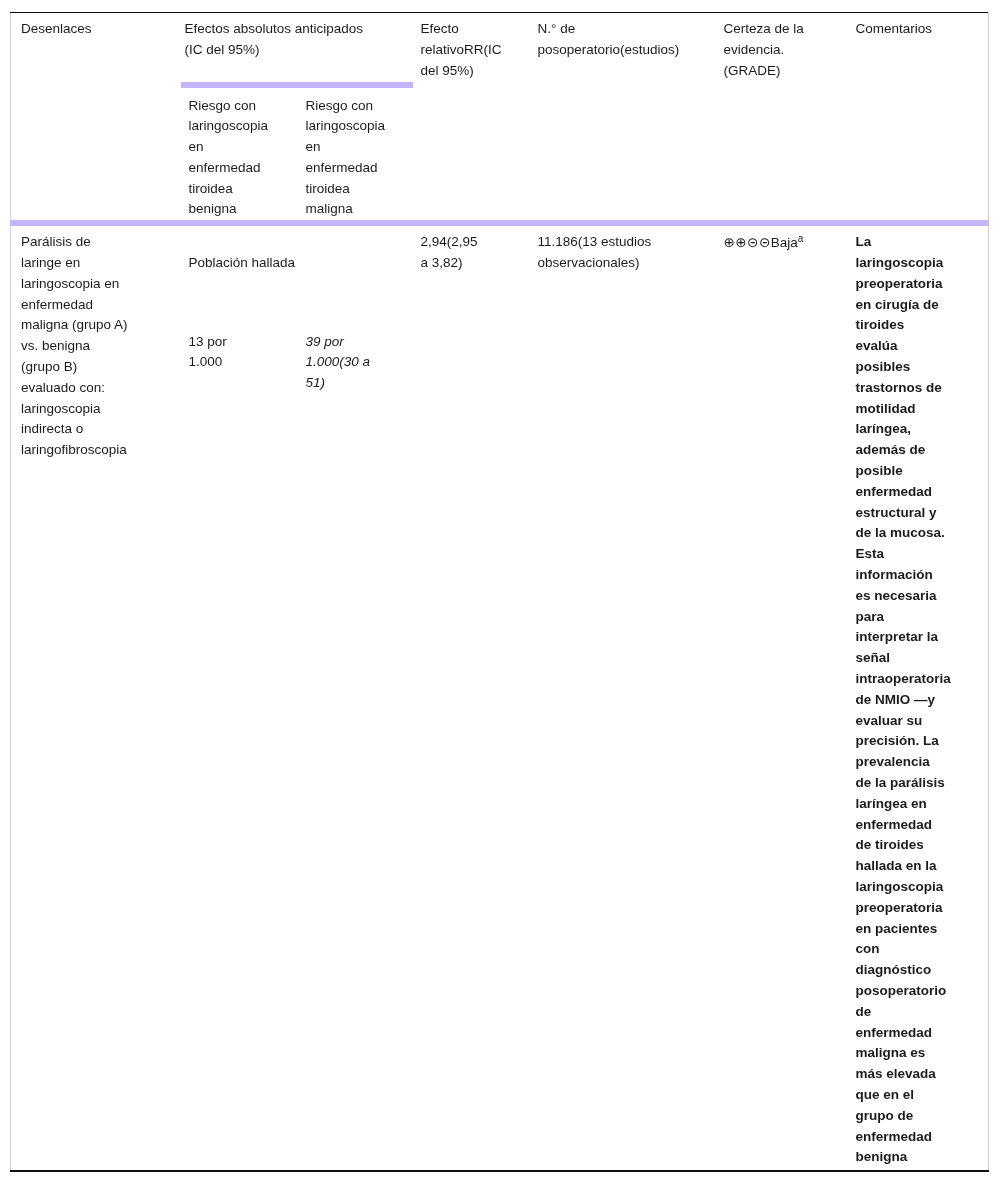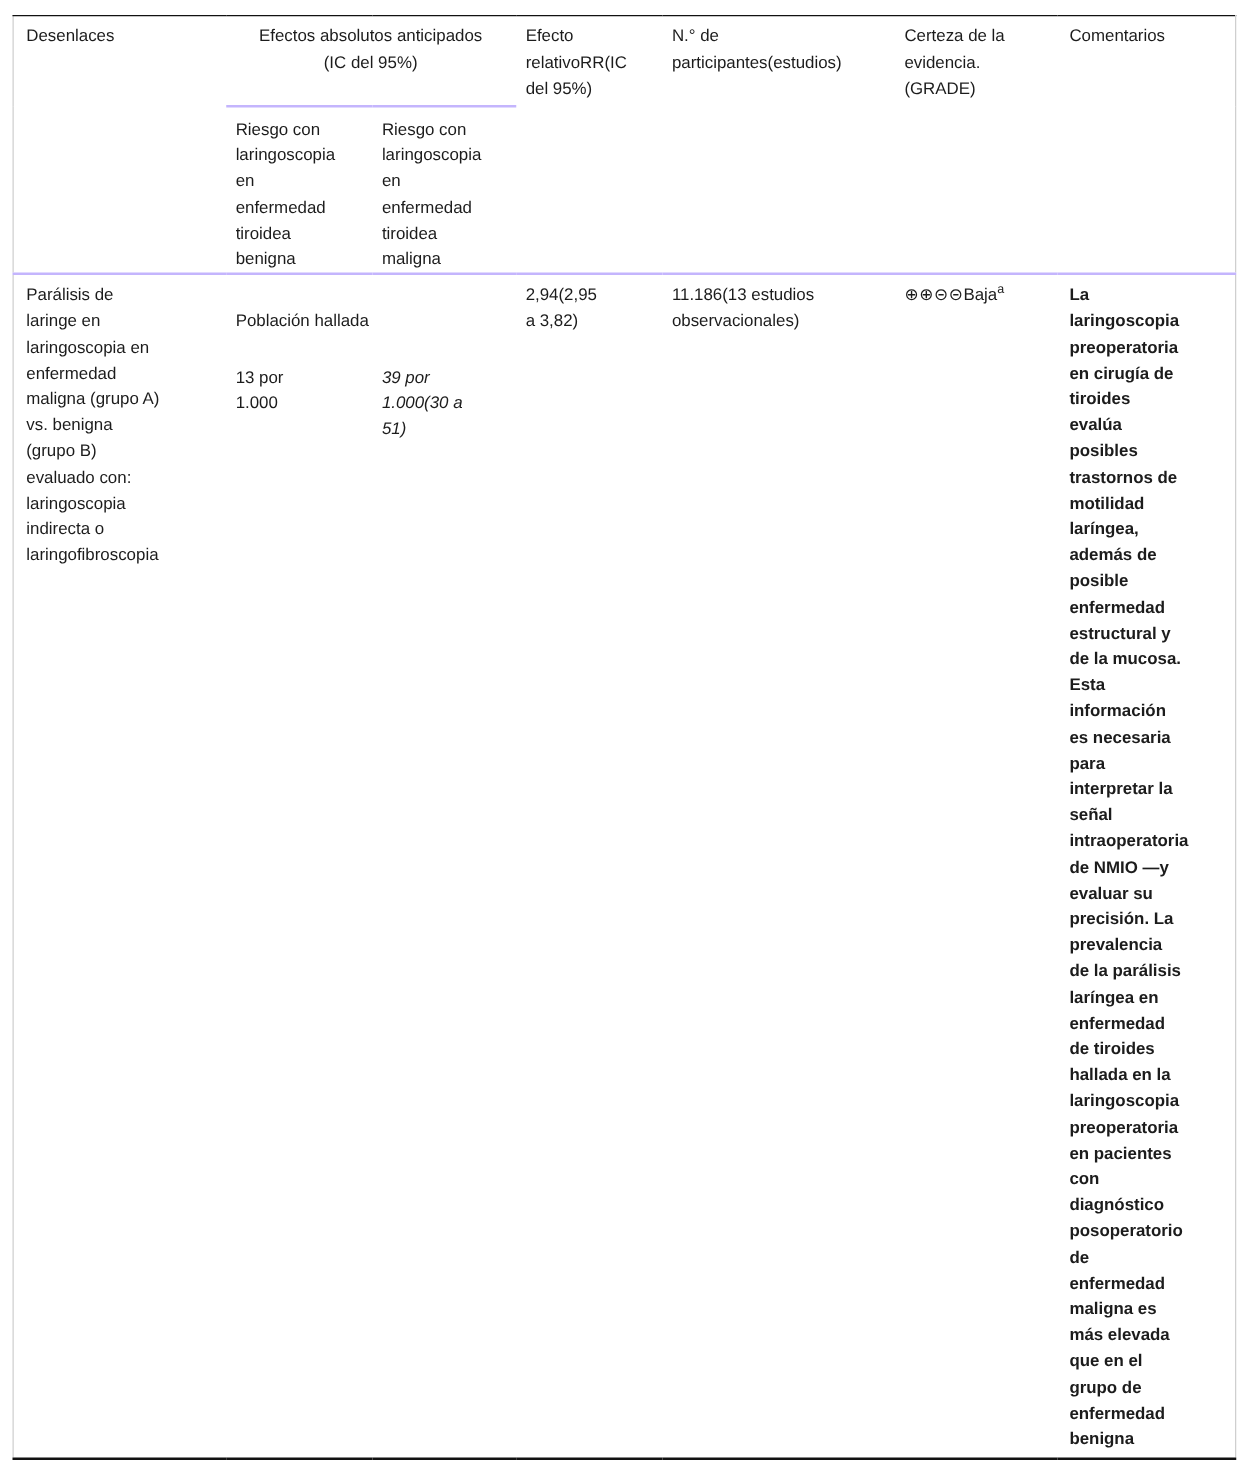--- a/index.html
+++ b/index.html
@@ -35,37 +35,36 @@
     padding: 6px 8px 0 8px;
     font-size: 13.5px;
     line-height: 20.8px;
     white-space: pre-line;
     word-wrap: break-word;
     box-sizing: border-box;
   }
   .sof-table tr.header-row-1 th { height: 72px; }
   .sof-table tr.header-row-2 th { height: 134px; padding-top: 8px; }
   .sof-table thead th {
-    border-bottom: 2px solid #c4b5fd;
+    border-bottom: 6px solid #c4b5fd;
   }
   .sof-table th.group-header {
-    text-align: center;
     padding-left: 4px;
     padding-right: 4px;
   }
   .sof-table tr.body-row { height: 948px; }
   .sof-table td.col-outcome { padding-left: 10px; }
   .sof-table td.col-comments { padding-left: 10px; font-weight: bold; }
   .effects-split {
     display: flex;
     margin-top: 3px;
   }
   .effects-split .risk-benign { width: 109px; flex: 0 0 109px; }
   .effects-split .risk-malignant { flex: 1 1 auto; padding-left: 8px; white-space: pre-line; font-style: italic; }
-  .effects-split > div { white-space: pre-line; }
+  .effects-split > div { white-space: pre-line; margin-top: 34px; }
   .grade-symbols {
     font-family: "DejaVu Sans", sans-serif;
     letter-spacing: 0.5px;
   }
   .grade-footnote {
     font-size: 10px;
     vertical-align: super;
     line-height: 0;
   }
 </style>
@@ -85,21 +84,21 @@
     </colgroup>
     <thead>
       <tr class="header-row-1">
         <th rowspan="2" style="padding-left:10px">Desenlaces</th>
         <th colspan="2" class="group-header">Efectos absolutos anticipados
 (IC del 95%)</th>
         <th rowspan="2">Efecto
 relativoRR(IC
 del 95%)</th>
         <th rowspan="2">N.° de
-participantes(estudios)</th>
+posoperatorio(estudios)</th>
         <th rowspan="2">Certeza de la
 evidencia.
 (GRADE)</th>
         <th rowspan="2" style="padding-left:10px">Comentarios</th>
       </tr>
       <tr class="header-row-2">
         <th>Riesgo con
 laringoscopia
 en
 enfermedad

